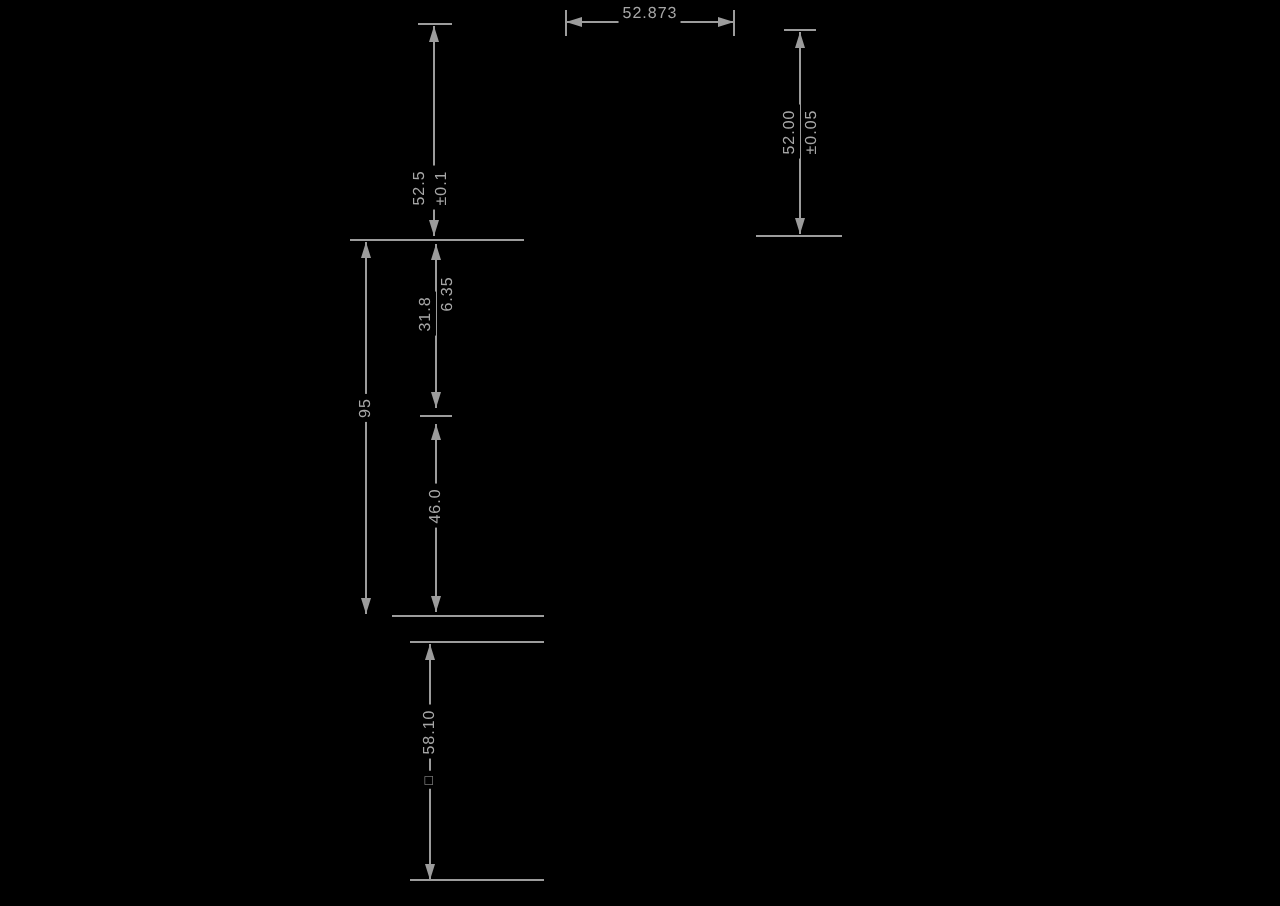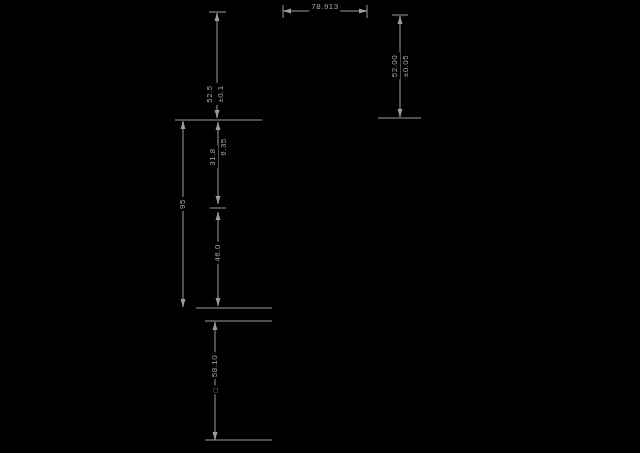--- a/index.html
+++ b/index.html
@@ -86,21 +86,21 @@
     </g>
 
     <g>
       <line class="ln" x1="215" y1="322" x2="215" y2="440"></line>
       <polygon class="ah" points="215,322 212.5,330 217.5,330"></polygon>
       <polygon class="ah" points="215,440 212.5,432 217.5,432"></polygon>
       <line class="ln" x1="205" y1="440" x2="272" y2="440"></line>
     </g>
   </svg>
 
-  <div class="dim-label horiz" style="left:325px;top:7px;">78.913</div>
+  <div class="dim-label horiz" style="left:325px;top:7px;">52.873</div>
 
   <div class="dim-label" style="left:210px;top:94px;">52.5</div>
   <div class="dim-label" style="left:221px;top:94px;">±0.1</div>
 
   <div class="dim-label" style="left:395px;top:66px;">52.00</div>
   <div class="dim-label" style="left:406px;top:66px;">±0.05</div>
 
   <div class="dim-label" style="left:183px;top:204px;">95</div>
 
   <div class="dim-label" style="left:213px;top:157px;">31.8</div>

